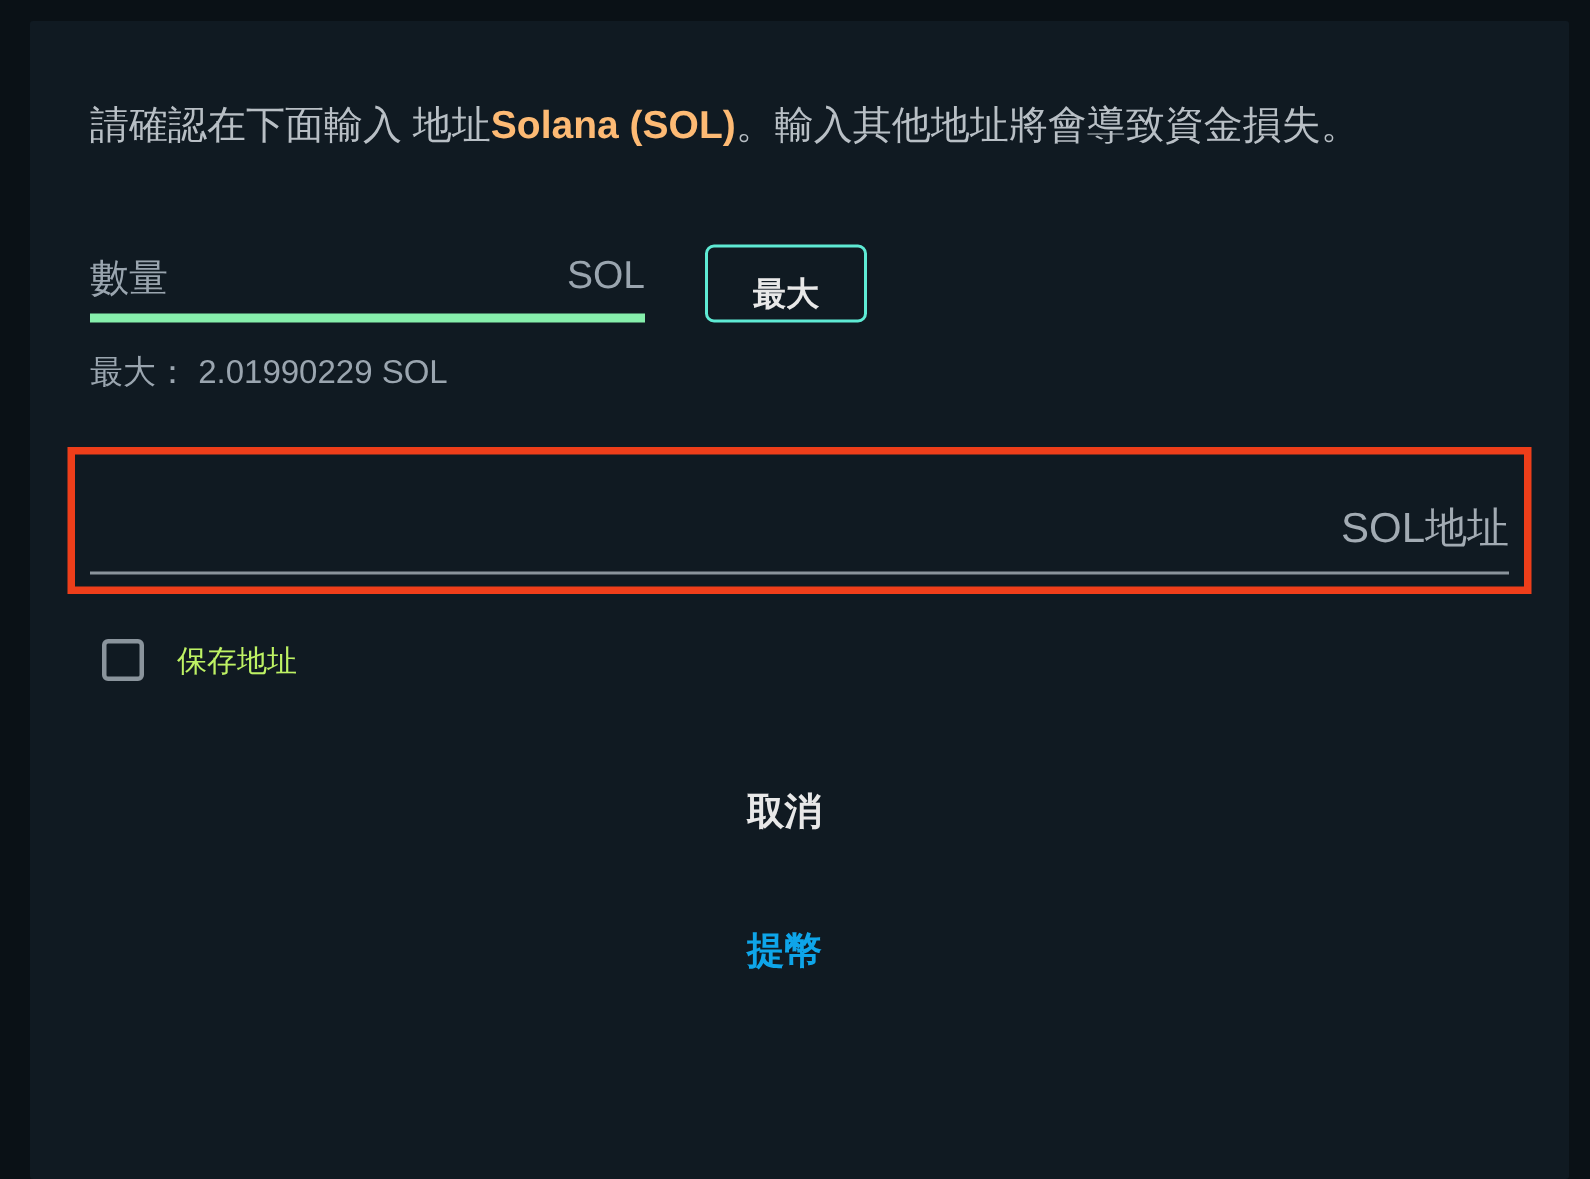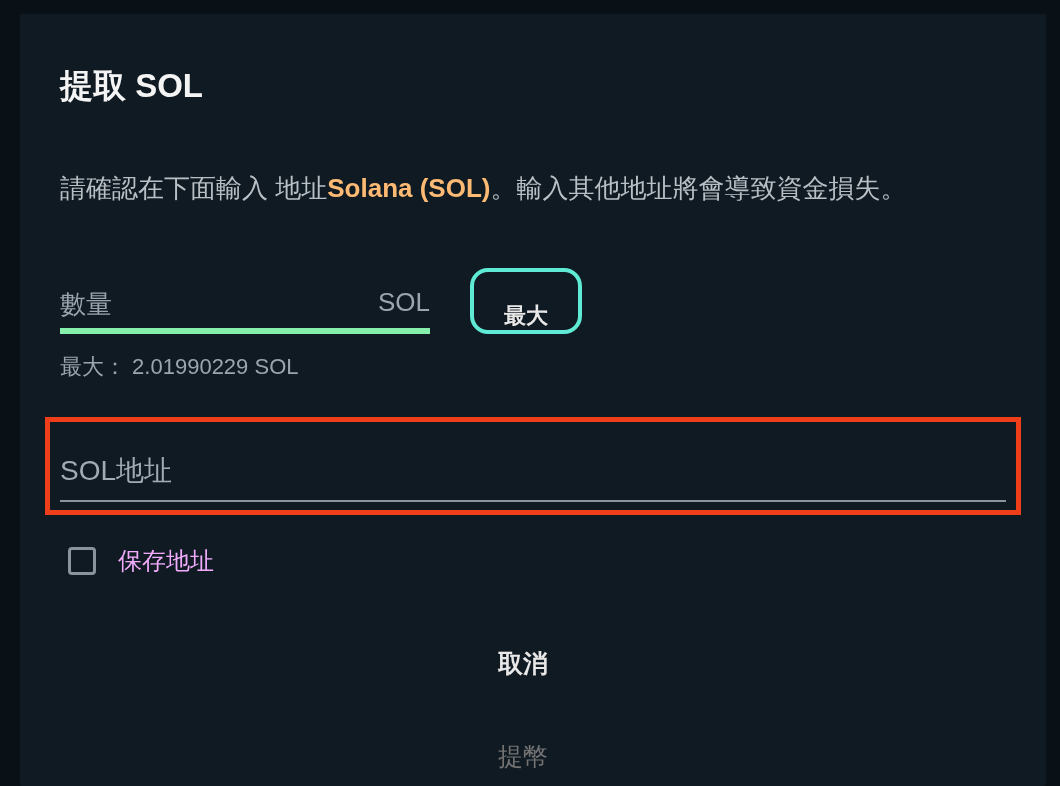--- a/index.html
+++ b/index.html
@@ -68,38 +68,39 @@
       font-size: 26px;
       color: #9aa5af;
       flex: 1;
     }
     .amount-unit {
       font-size: 26px;
       color: #9aa5af;
     }
     .max-button {
       background: transparent;
-      border: 4px solid #5eead4;
+      border: 2px solid #5eead4;
       color: #e8e8e8;
       font-size: 22px;
       font-weight: 600;
-      padding: 29px 30px;
-      border-radius: 18px;
+      padding: 16px 30px;
+      border-radius: 6px;
       cursor: pointer;
       height: 52px;
     }
     .max-info {
       font-size: 22px;
       color: #9aa5af;
       margin-bottom: 35px;
     }
     .address-highlight {
       border: 5px solid #ee3e1a;
       padding: 30px 10px 8px 10px;
       margin: 0 -15px 30px -15px;
+      text-align: right;
     }
     .address-field {
       border-bottom: 2px solid #8a949c;
       padding-bottom: 10px;
     }
     .address-label {
       font-size: 28px;
       color: #a2abb3;
     }
     .save-row {
@@ -111,22 +112,22 @@
     }
     .checkbox {
       width: 28px;
       height: 28px;
       border: 3px solid #8a949c;
       border-radius: 4px;
       cursor: pointer;
       flex-shrink: 0;
     }
     .save-label {
-      font-size: 24px;
-      color: #f0abfc;
+      font-size: 20px;
+      color: #bef264;
     }
     .twofa-field {
       border-bottom: 1px solid #5a6670;
       padding-bottom: 6px;
       width: 300px;
       margin-bottom: 40px;
     }
     .twofa-label {
       font-size: 26px;
       color: #9aa5af;
@@ -143,34 +144,33 @@
       background: transparent;
       border: none;
       color: #e8e8e8;
       font-size: 25px;
       font-weight: 600;
       cursor: pointer;
     }
     .submit-btn {
       background: transparent;
       border: none;
-      color: #737373;
+      color: #0ea5e9;
       font-size: 25px;
-      font-weight: 400;
+      font-weight: 700;
       cursor: pointer;
       text-align: center;
     }
   </style>
 </head>
 <body>
 
 <div class="page-bg"></div>
 
 <div class="modal">
-  <h1 class="modal-title">提取 SOL</h1>
 
   <p class="warning-text">
     <span>請確認在下面輸入 地址</span><span class="bold">Solana (SOL)</span><span>。輸入其他地址將會導致資金損失。</span>
   </p>
 
   <div class="amount-row">
     <div class="amount-field">
       <span class="amount-label">數量</span>
       <span class="amount-unit">SOL</span>
     </div>

